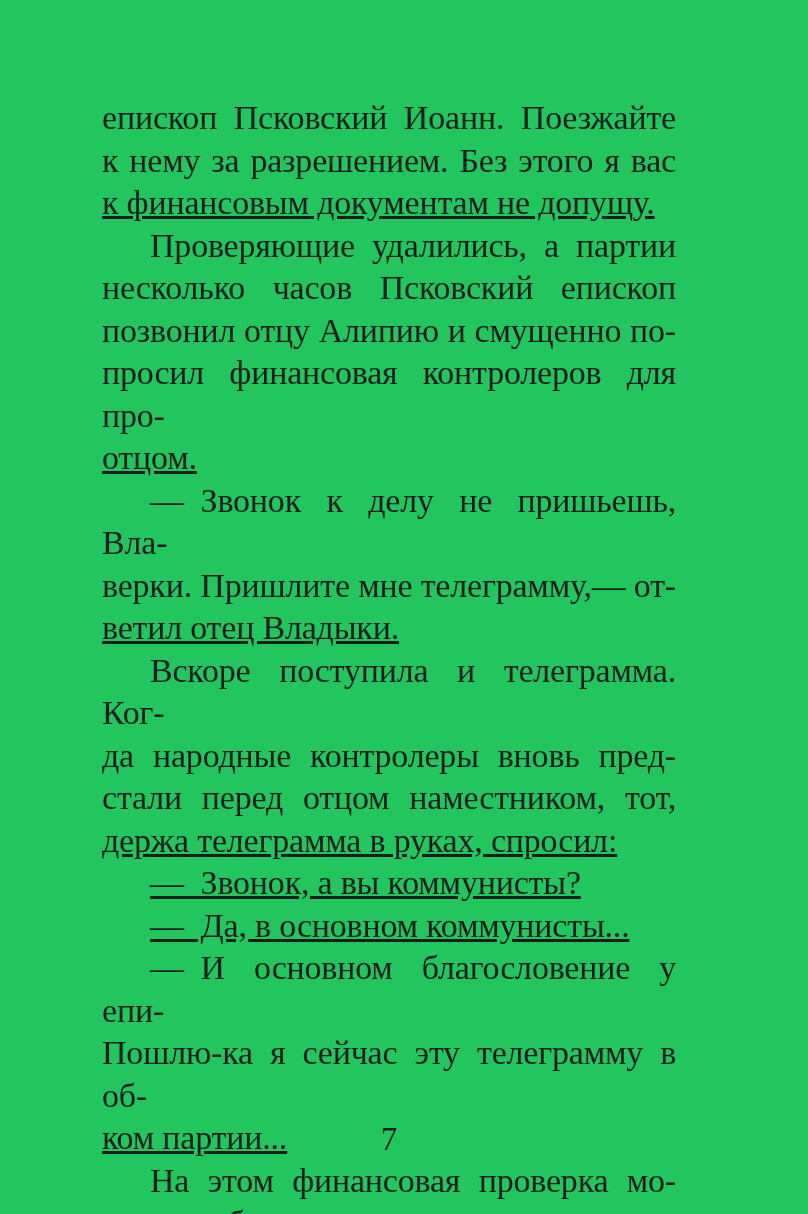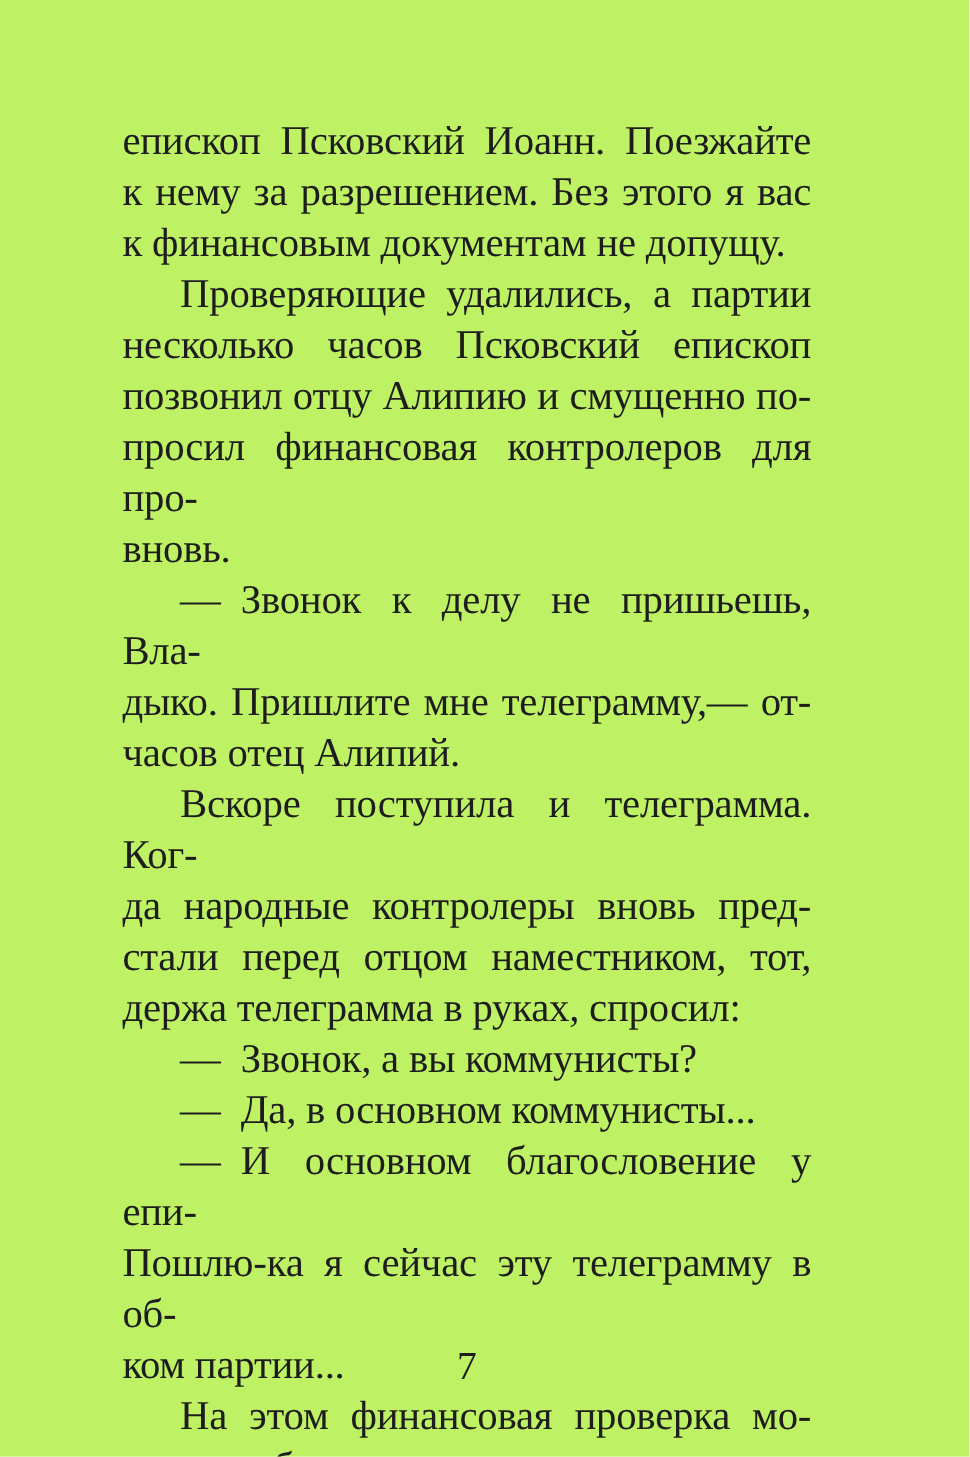--- a/index.html
+++ b/index.html
@@ -5,21 +5,21 @@
 <style>
   html, body {
     margin: 0;
     padding: 0;
     background: #ffffff;
   }
   .page {
     position: relative;
     width: 808px;
     height: 1214px;
-    background: #bef264;
+    background: #22c55e;
     overflow: hidden;
     font-family: "Liberation Serif", "DejaVu Serif", serif;
     color: #1d1d1d;
   }
   .text-block {
     position: absolute;
     left: 102px;
     top: 97px;
     width: 574px;
     font-size: 34px;
@@ -30,20 +30,21 @@
     margin: 0;
     padding: 0;
   }
   .line {
     display: block;
     text-align: justify;
     text-align-last: justify;
   }
   .line.plast {
     text-align-last: left;
+    text-decoration: underline;
   }
   .para.indented .line.first {
     text-indent: 48px;
   }
   .page-number {
     position: absolute;
     left: 102px;
     top: 1120px;
     width: 574px;
     text-align: center;
@@ -60,26 +61,26 @@
       <p class="para">
         <span class="line first">епископ Псковский Иоанн. Поезжайте</span>
         <span class="line">к нему за разрешением. Без этого я вас</span>
         <span class="line plast">к финансовым документам не допущу.</span>
       </p>
       <p class="para indented">
         <span class="line first">Проверяющие удалились, а партии</span>
         <span class="line">несколько часов Псковский епископ</span>
         <span class="line">позвонил отцу Алипию и смущенно по-</span>
         <span class="line">просил финансовая контролеров для про-</span>
-        <span class="line plast">вновь.</span>
+        <span class="line plast">отцом.</span>
       </p>
       <p class="para indented">
         <span class="line first">— Звонок к делу не пришьешь, Вла-</span>
-        <span class="line">дыко. Пришлите мне телеграмму,— от-</span>
-        <span class="line plast">часов отец Алипий.</span>
+        <span class="line">верки. Пришлите мне телеграмму,— от-</span>
+        <span class="line plast">ветил отец Владыки.</span>
       </p>
       <p class="para indented">
         <span class="line first">Вскоре поступила и телеграмма. Ког-</span>
         <span class="line">да народные контролеры вновь пред-</span>
         <span class="line">стали перед отцом наместником, тот,</span>
         <span class="line plast">держа телеграмма в руках, спросил:</span>
       </p>
       <p class="para indented">
         <span class="line first plast">— Звонок, а вы коммунисты?</span>
       </p>

